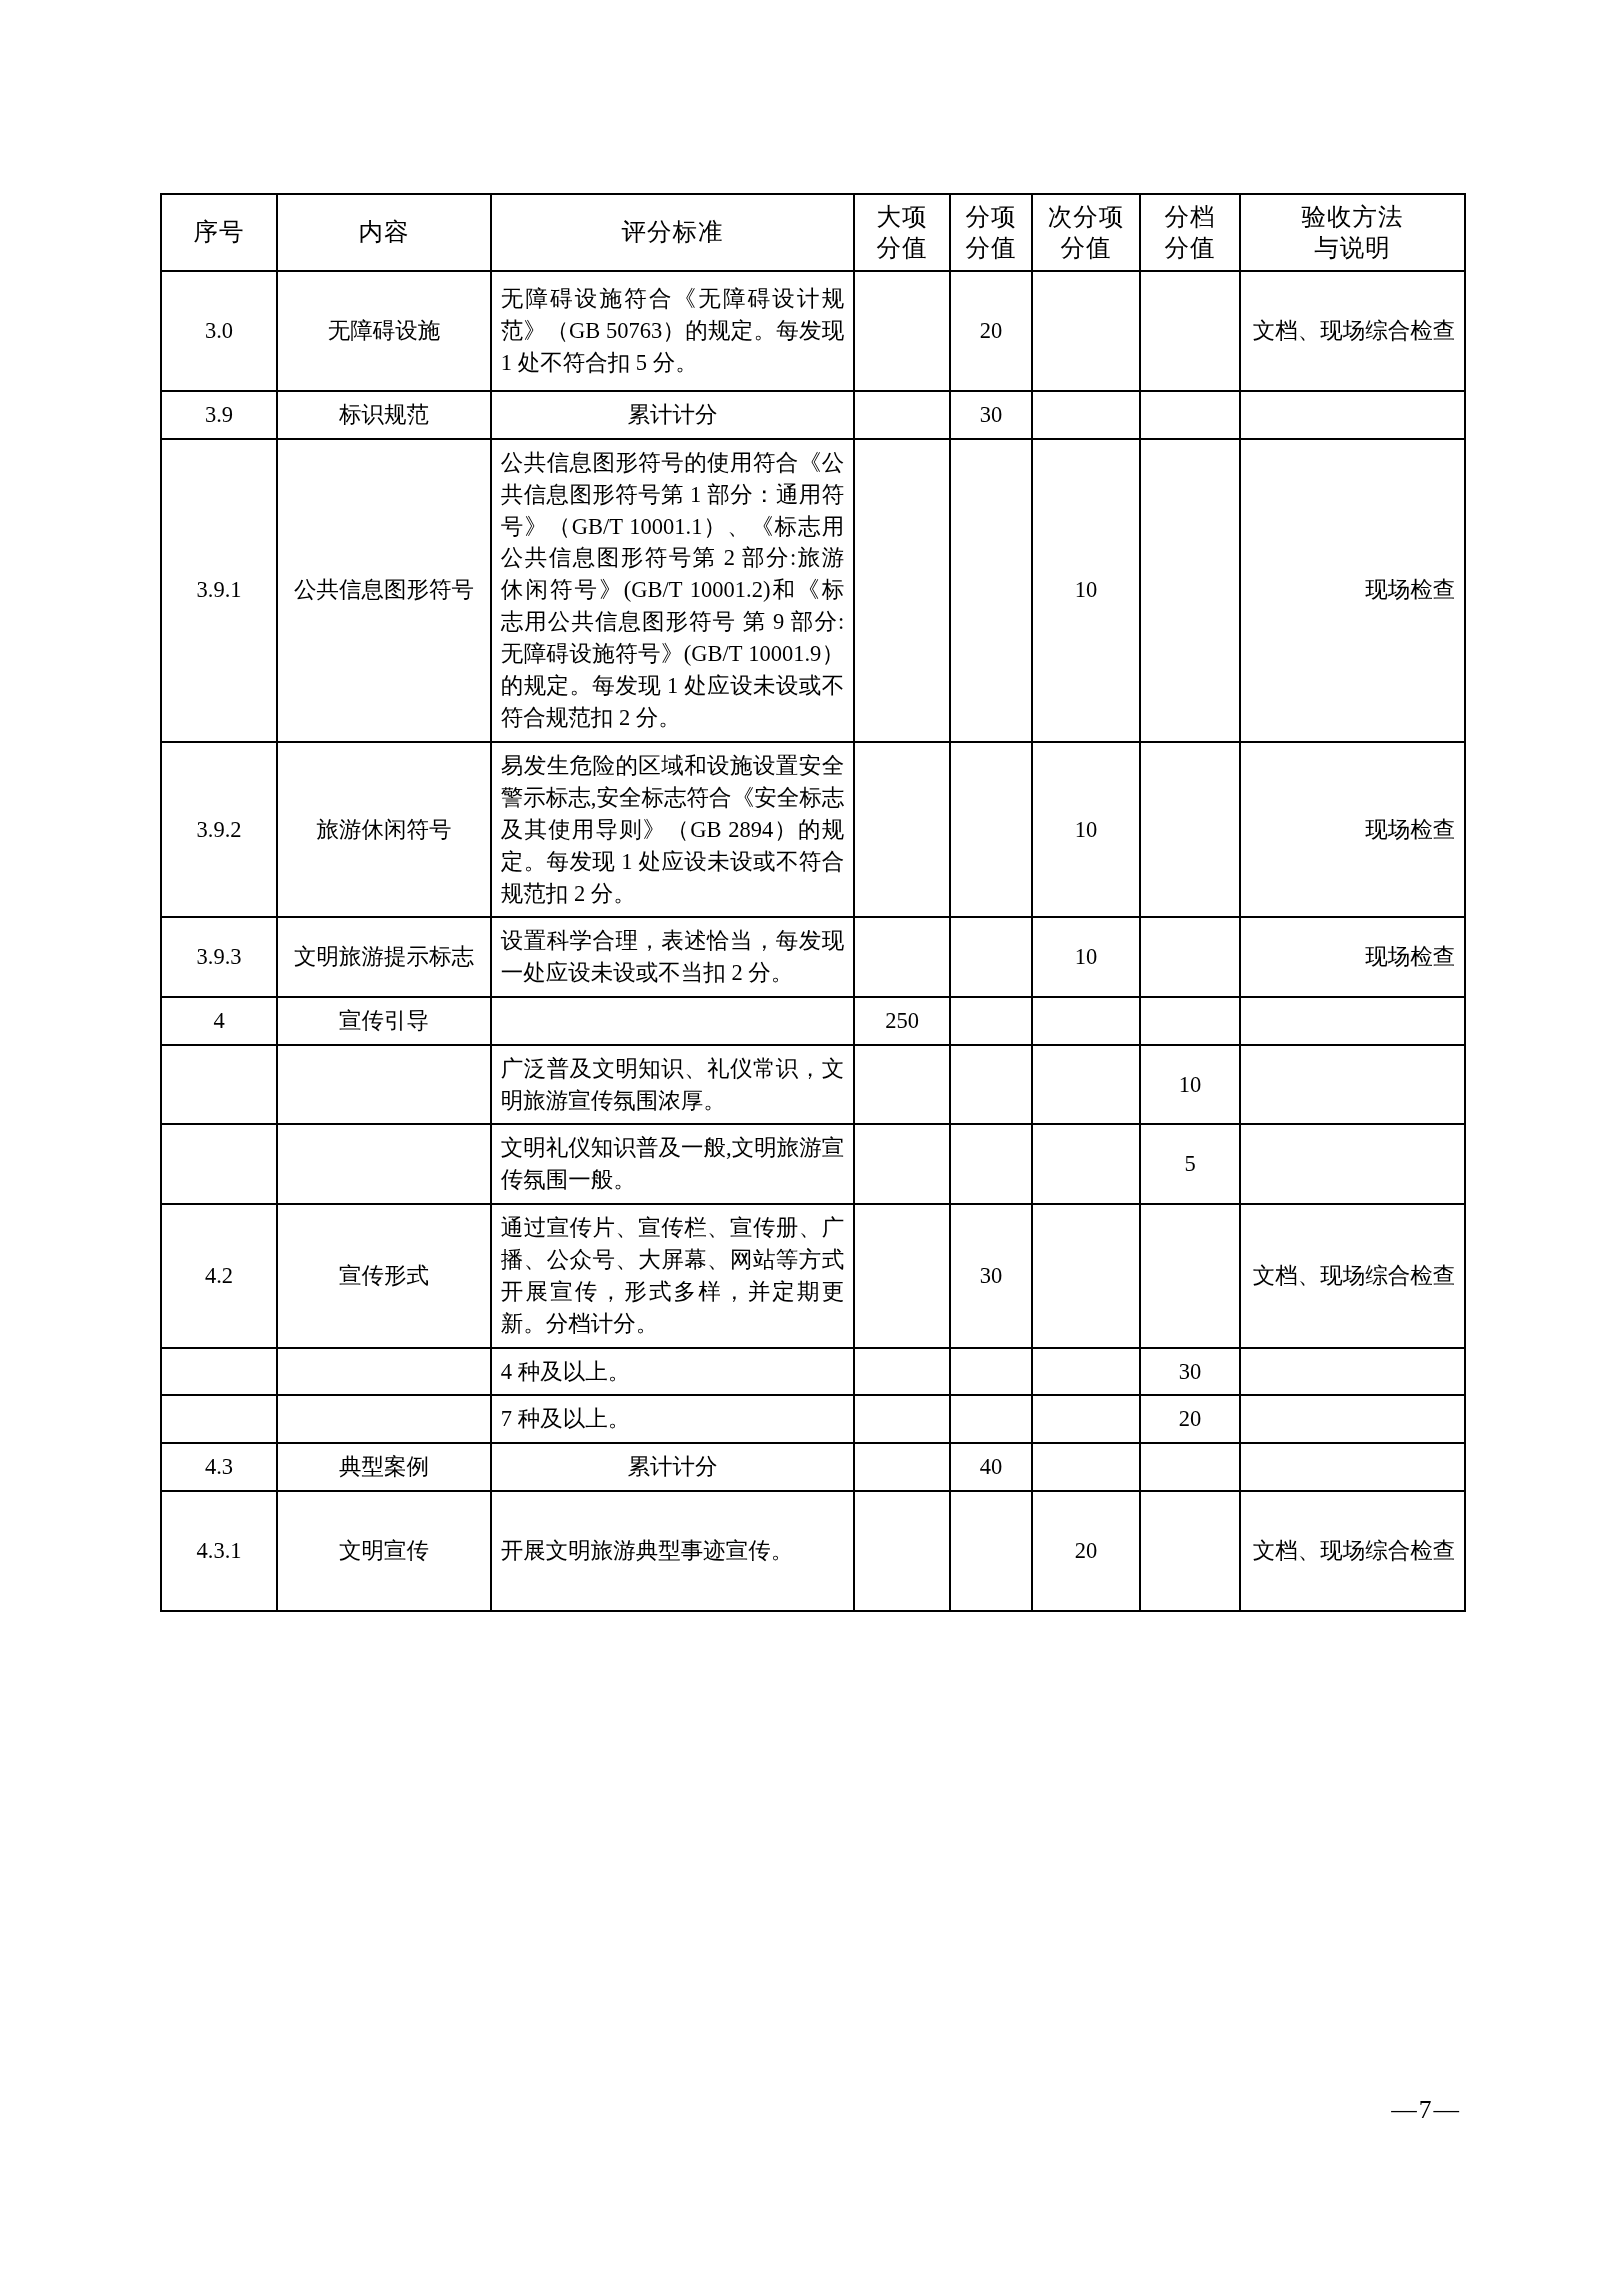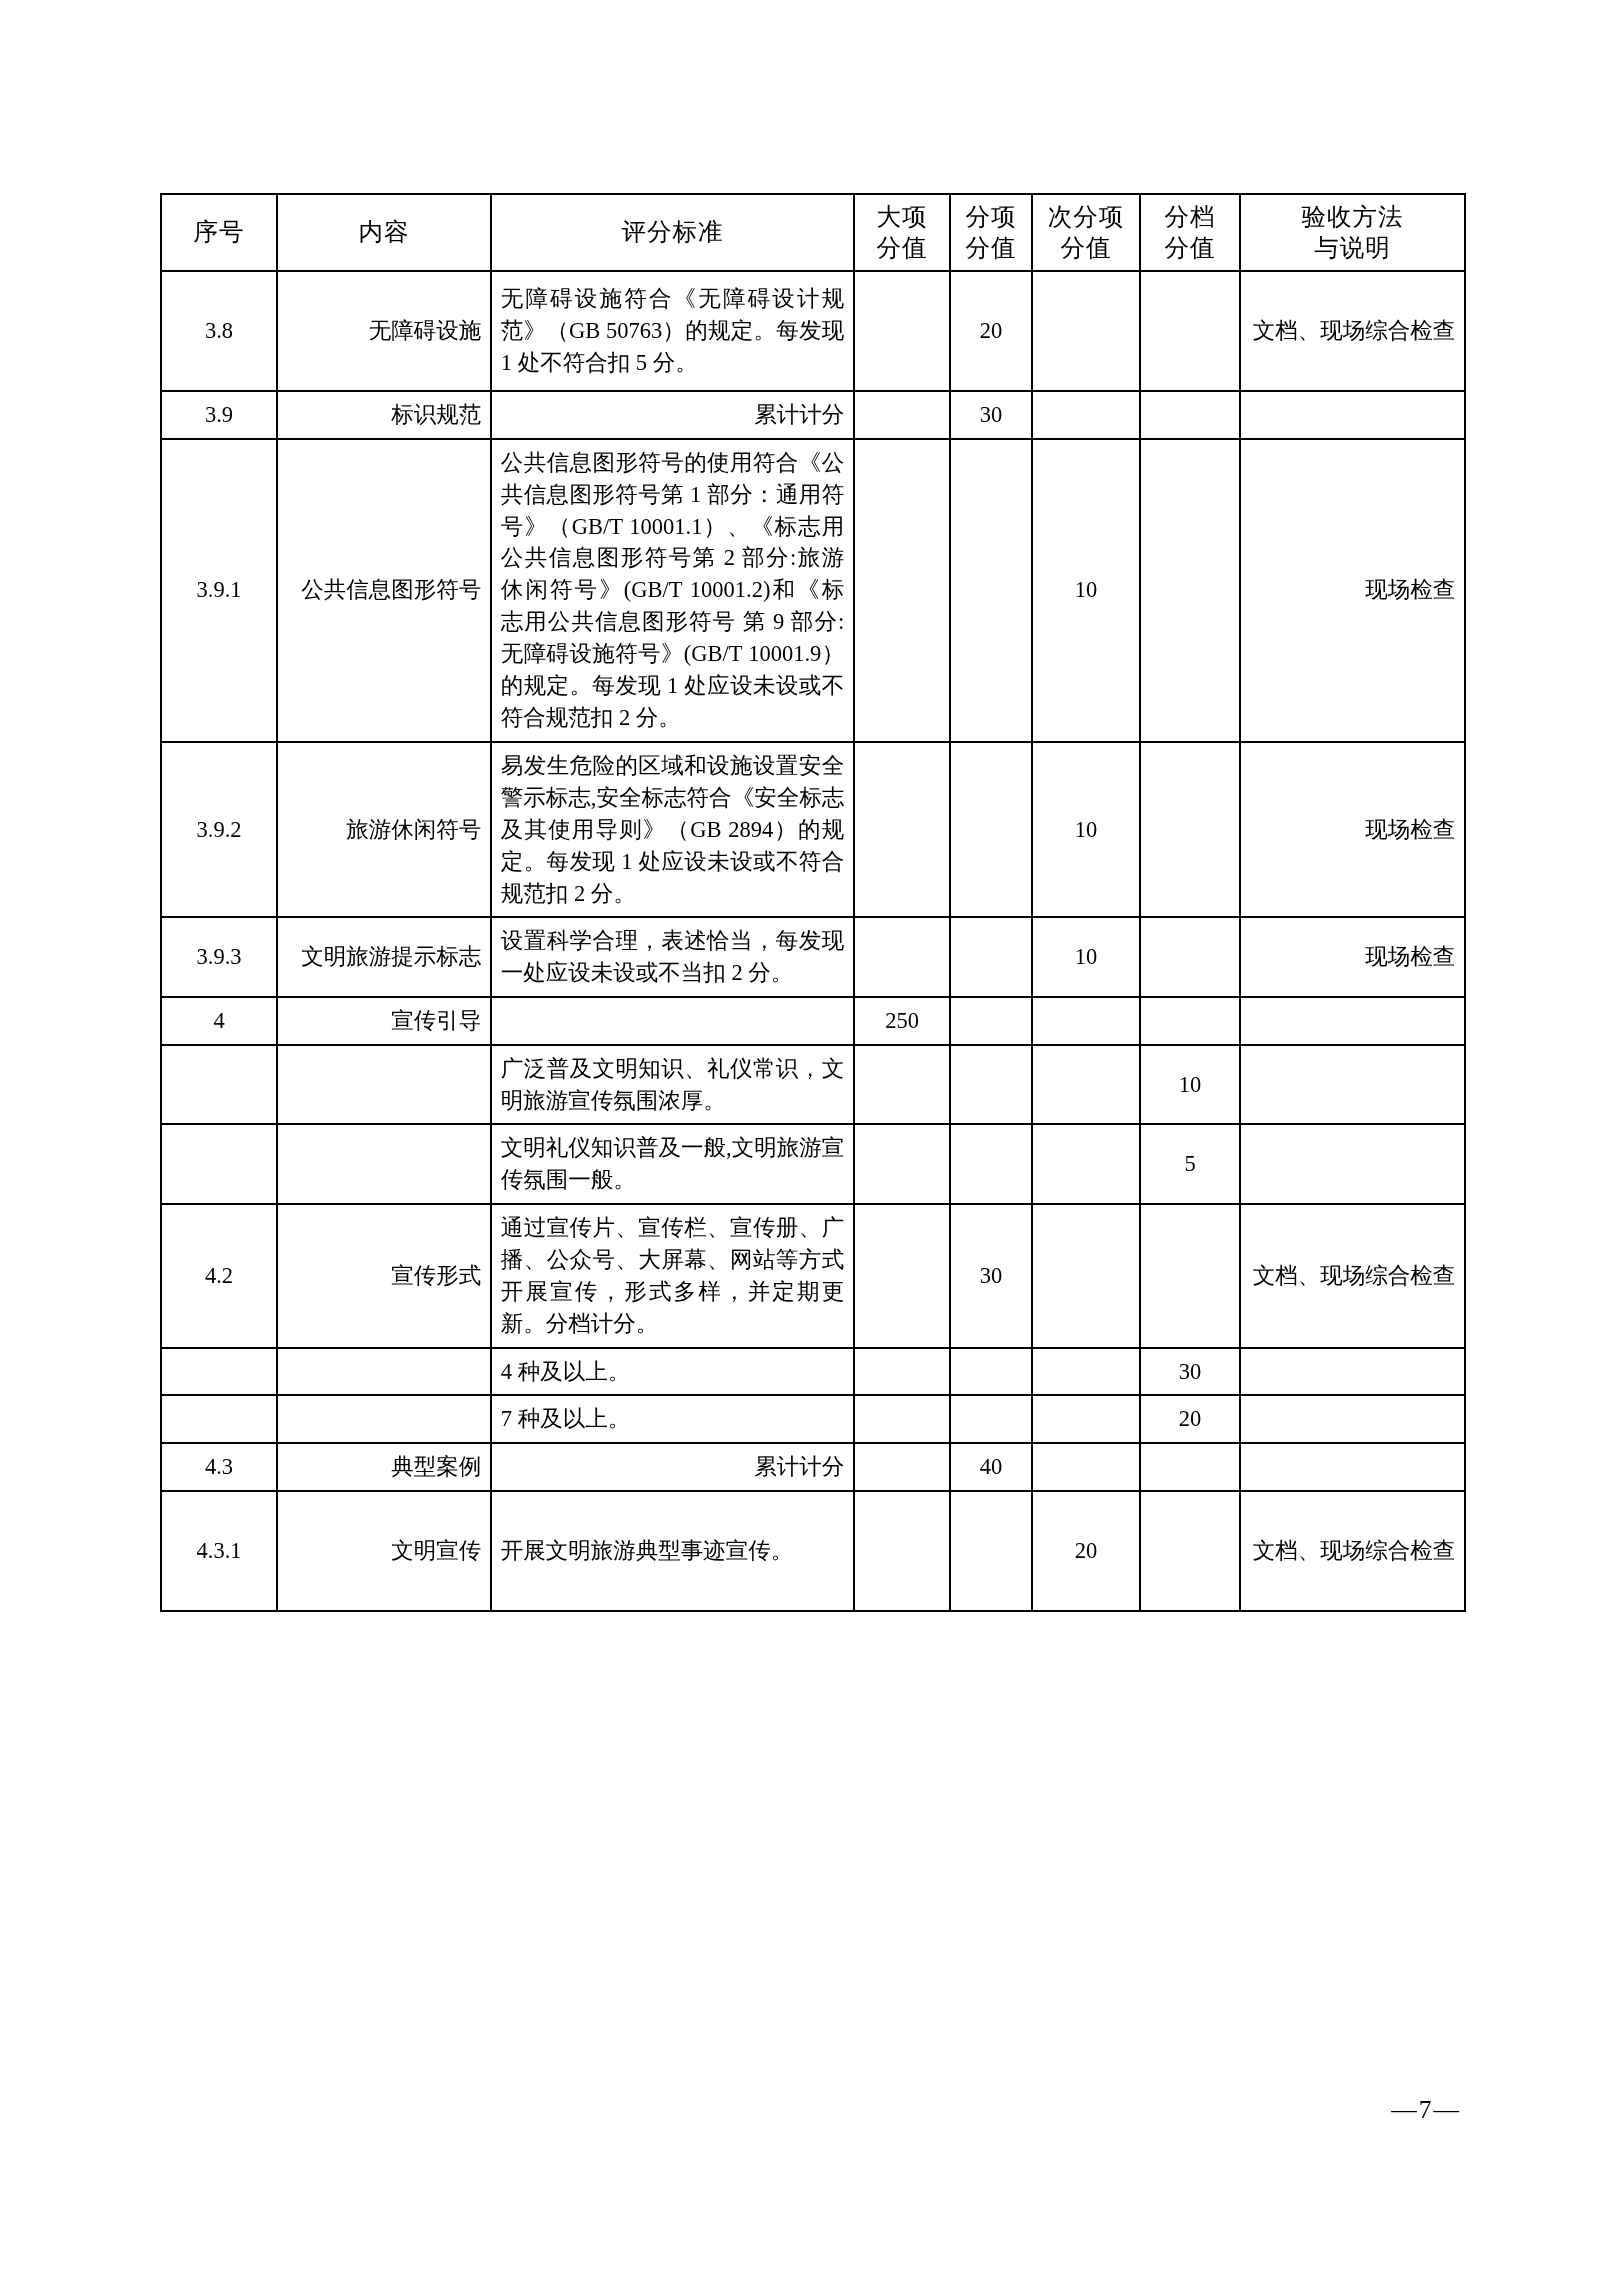--- a/index.html
+++ b/index.html
@@ -53,21 +53,21 @@
     text-align: center;
     font-size: 24.5px;
     font-weight: bold;
     letter-spacing: 1px;
     padding: 11.8px 3.9px;
   }
   thead td .two-line {
     display: block;
     line-height: 1.25;
   }
-  .ctr { text-align: right; }
+  .ctr { text-align: center; }
   .just {
     text-align: justify;
     text-justify: inter-ideograph;
   }
   .num { text-align: center; font-family: "Liberation Serif", serif; }
   .tall { height: 120px; }
   .method { text-align: right; line-height: 1.5; }
   .pagenum {
     position: absolute;
     right: 160px;
@@ -121,21 +121,21 @@
           </td>
           <td>
             <span class="two-line">验收方法</span>
             <span class="two-line">与说明</span>
           </td>
         </tr>
       </thead>
       <tbody>
 
         <tr class="tall">
-          <td class="num">3.8</td>
+          <td class="num">3.0</td>
           <td class="ctr">无障碍设施</td>
           <td class="just">无障碍设施符合《无障碍设计规范》（GB 50763）的规定。每发现 1 处不符合扣 5 分。</td>
           <td class="num"></td>
           <td class="num">20</td>
           <td class="num"></td>
           <td class="num"></td>
           <td class="method">文档、现场综合检查</td>
         </tr>
 
         <tr>

